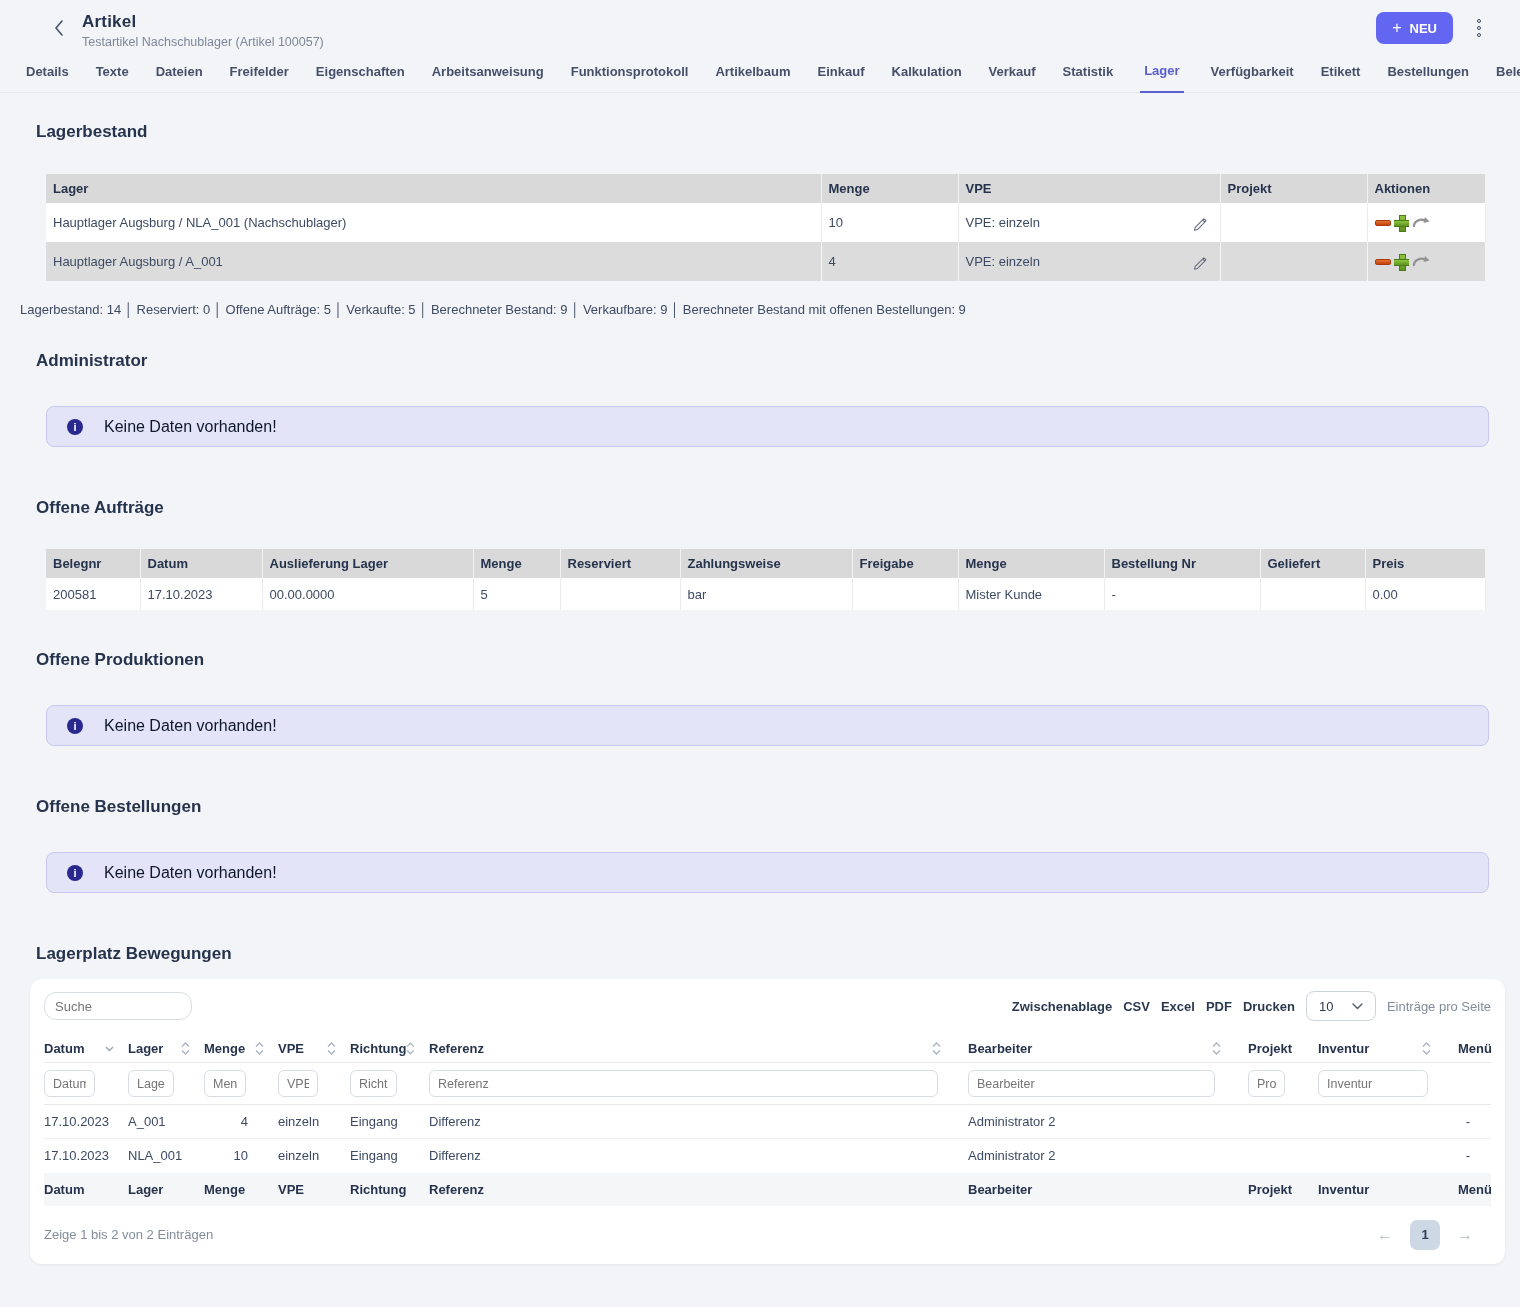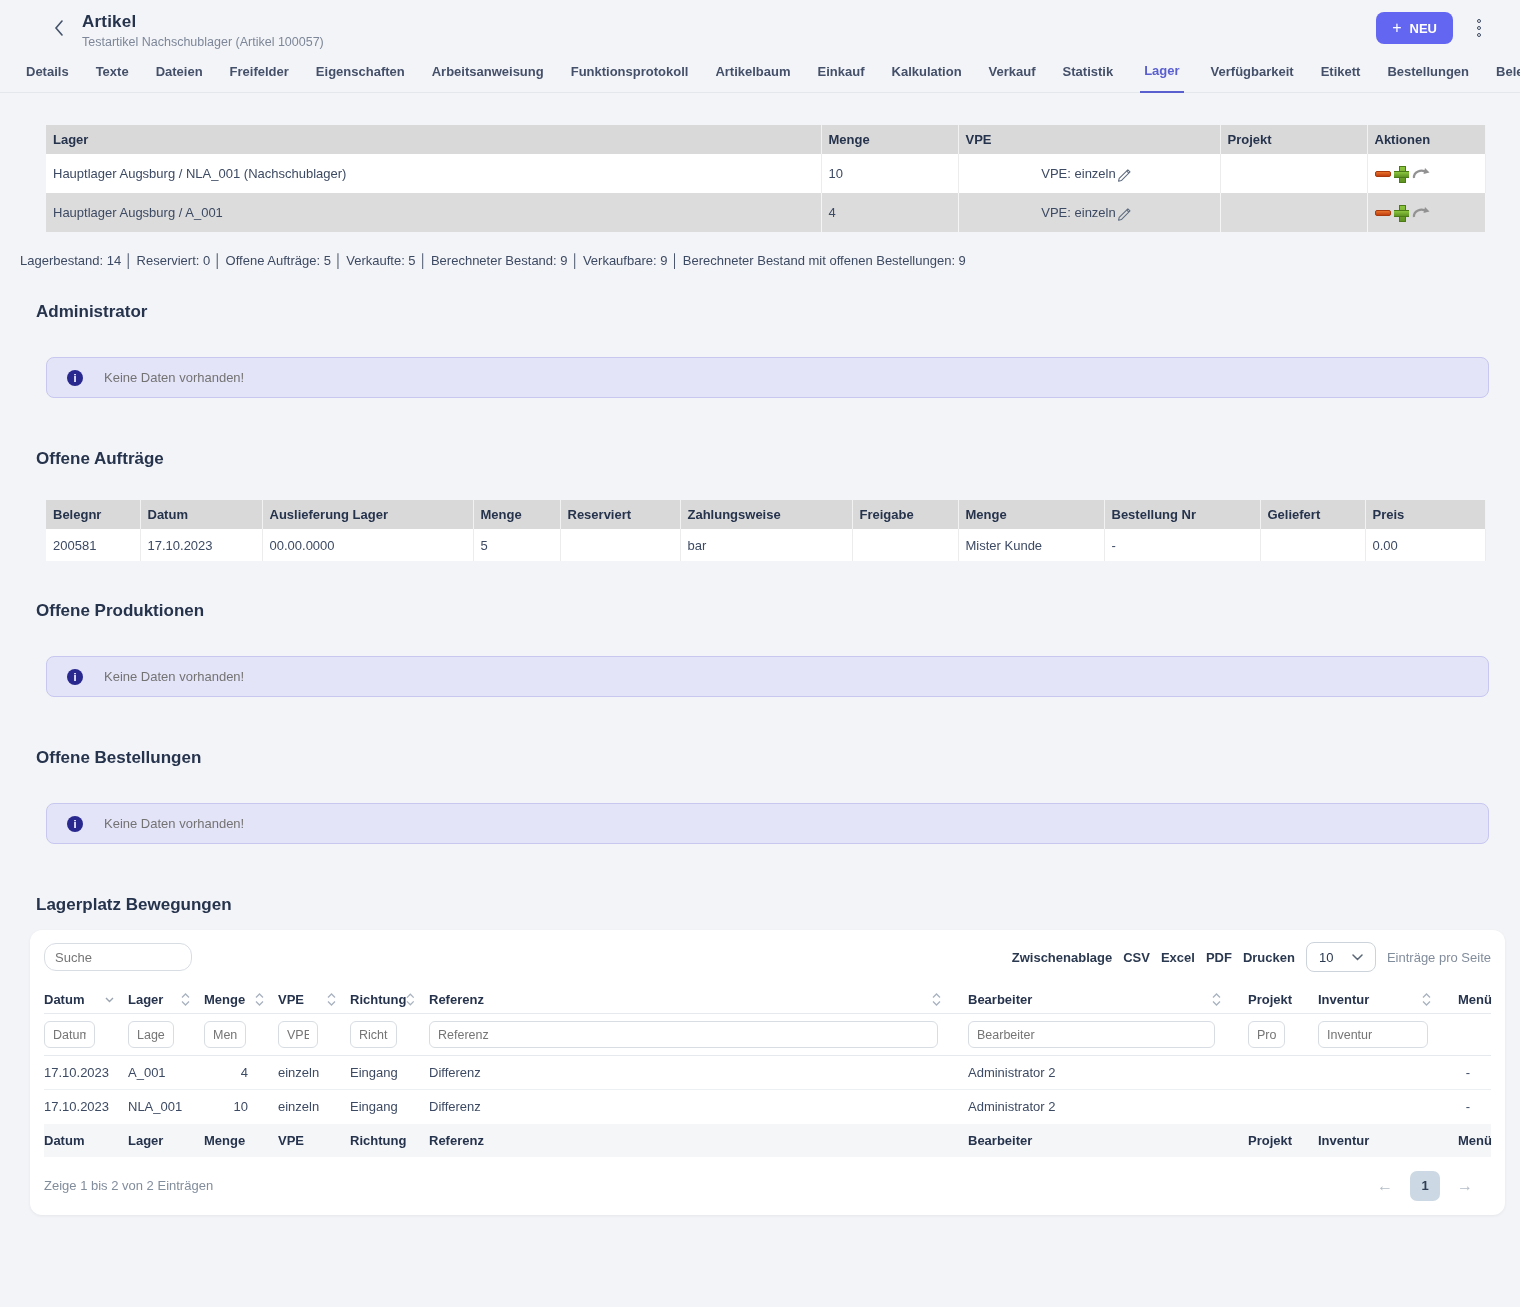--- a/index.html
+++ b/index.html
@@ -30,36 +30,36 @@
   h2.section { font-size:17px; font-weight:700; color:#26334d; }
   
   table { border-collapse:collapse; table-layout:fixed; }
   .gtable { margin-left:10px; width:1439px; }
   .gtable th { background:#d9d9d9; color:#26334d; font-size:13px; font-weight:700; text-align:left; padding:7px 0 7px 7px; border-right:1px solid #f2f2f2; }
   .gtable td { font-size:13px; color:#3d4a63; padding:0 0 0 7px; border-right:1px solid #ececec; }
   .gtable tr.odd  td { background:#ffffff; }
   .gtable tr.even td { background:#dcdcdc; border-right:1px solid #f5f5f5; }
   .t1 td { height:39px; }
   .t2 td { height:32px; }
-  .vpe-cell { display:flex; align-items:center; justify-content:center; padding-right:12px; }
+  .vpe-cell { display:flex; align-items:center; justify-content:space-between; padding-right:12px; }
   .actions-cell { display:flex; align-items:center; gap:3px; height:39px; }
   .ic-minus { width:16px; height:6px; border-radius:2px; background:linear-gradient(#e8742d,#c13f10); border:1px solid #a83a0e; }
   .ic-plus { position:relative; width:15px; height:15px; display:inline-block; }
   .ic-plus:before, .ic-plus:after { content:""; position:absolute; background:linear-gradient(#8cc63e,#5e9321); border:1px solid #4c7a17; }
   .ic-plus:before { left:5px; top:0; width:5px; height:15px; }
   .ic-plus:after { left:0; top:5px; width:15px; height:5px; border-left:none; border-right:none; }
   .icon-btn { cursor:pointer; display:inline-flex; align-items:center; }
   
   .btn-row { text-align:center; margin-top:30px; }
   .btn-primary { background:#6366f1; color:#fff; border:none; border-radius:6px; height:28px; padding:0 15px; font-size:13px; font-weight:700; cursor:pointer; font-family:inherit; }
   .summary { margin:21px 0 0 -16px; font-size:13px; color:#3d4a63; }
   
   .alert { margin-left:10px; width:1443px; height:41px; background:#e4e4f9; border:1px solid #c7c7ef; border-radius:8px; display:flex; align-items:center; padding-left:20px; gap:21px; }
   .info-icon { width:16px; height:16px; border-radius:50%; background:#28288f; color:#fff; font-size:11px; font-weight:700; display:inline-flex; align-items:center; justify-content:center; font-style:normal; }
-  .alert .alert-text { color:#737373; font-size:13px; }
+  .alert .alert-text { color:#0f172a; font-size:16px; }
   
   .card { margin:15px 0 0 -6px; width:1475px; background:#fff; border-radius:12px; box-shadow:0 1px 3px rgba(40,50,70,.07); padding:12px 14px 0 14px; }
   .card-toolbar { display:flex; align-items:center; }
   .search-input { width:148px; height:28px; border:1px solid #d8dde3; border-radius:12px; padding:0 10px; font-size:13px; font-family:inherit; color:#3d4a63; outline:none; }
   .toolbar-right { margin-left:auto; display:flex; align-items:center; gap:11px; }
   .export-btn { font-size:13px; font-weight:700; color:#2b3950; cursor:pointer; }
   .page-size { display:flex; align-items:center; justify-content:space-between; width:70px; height:30px; border:1px solid #ccd3da; border-radius:8px; padding:0 12px; cursor:pointer; font-size:13px; color:#2b3950; }
   .page-size-label { font-size:13px; color:#828d9c; }
   
   .btable { width:1447px; margin-top:14px; }
@@ -125,20 +125,21 @@
   <div class="tab active">Lager</div>
   <div class="tab">Verfügbarkeit</div>
   <div class="tab">Etikett</div>
   <div class="tab">Bestellungen</div>
   <div class="tab">Belege</div>
 
 </nav>
 
 <main>
 
+  <h2 class="section" style="margin-top:29px;">Lagerbestand</h2>
 
   <table class="gtable t1" style="margin-top:32px;">
     <colgroup>
         <col style="width:775px">
         <col style="width:137px">
         <col style="width:262px">
         <col style="width:147px">
         <col style="width:118px">
       </colgroup>
     <thead>

